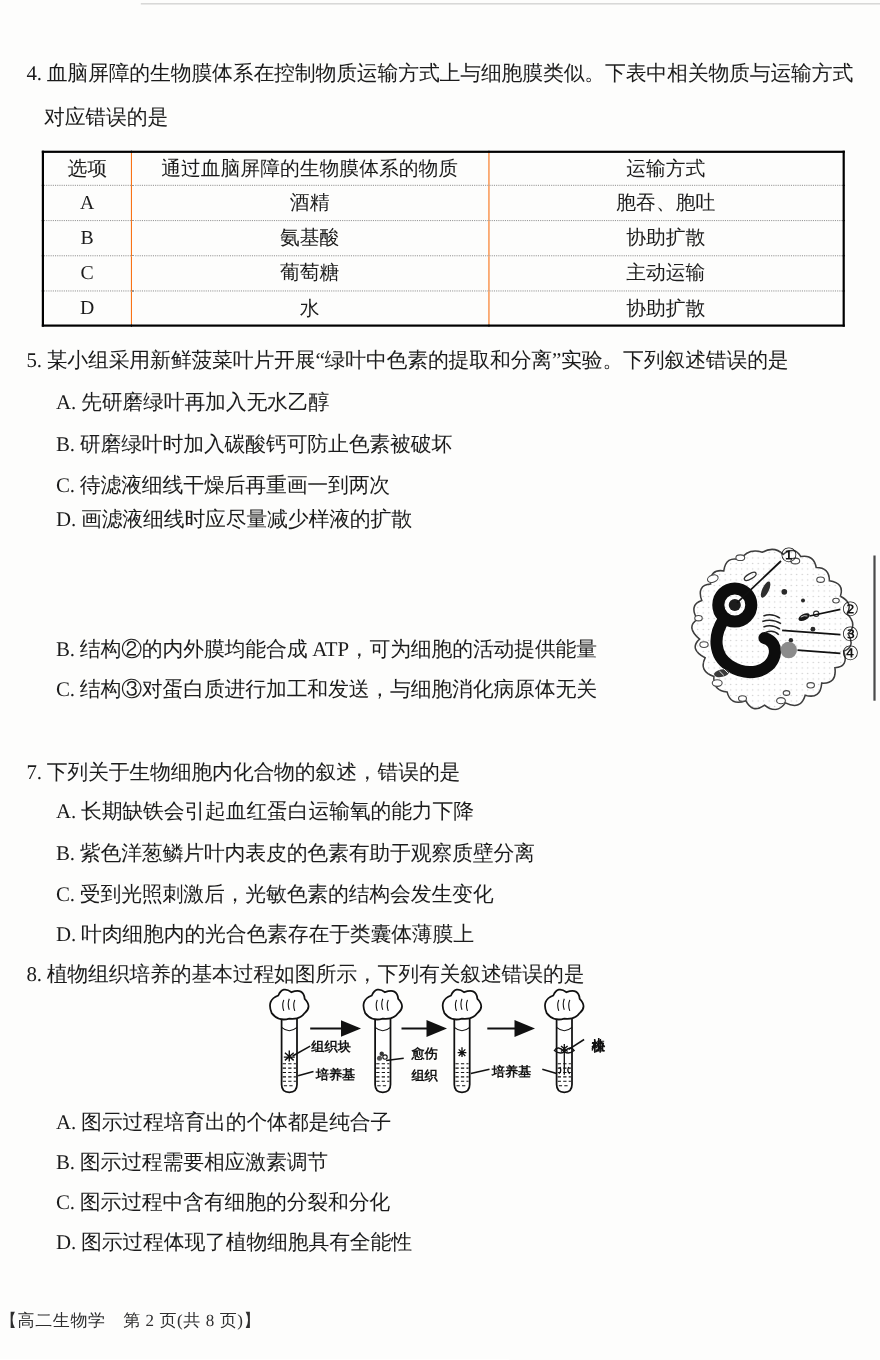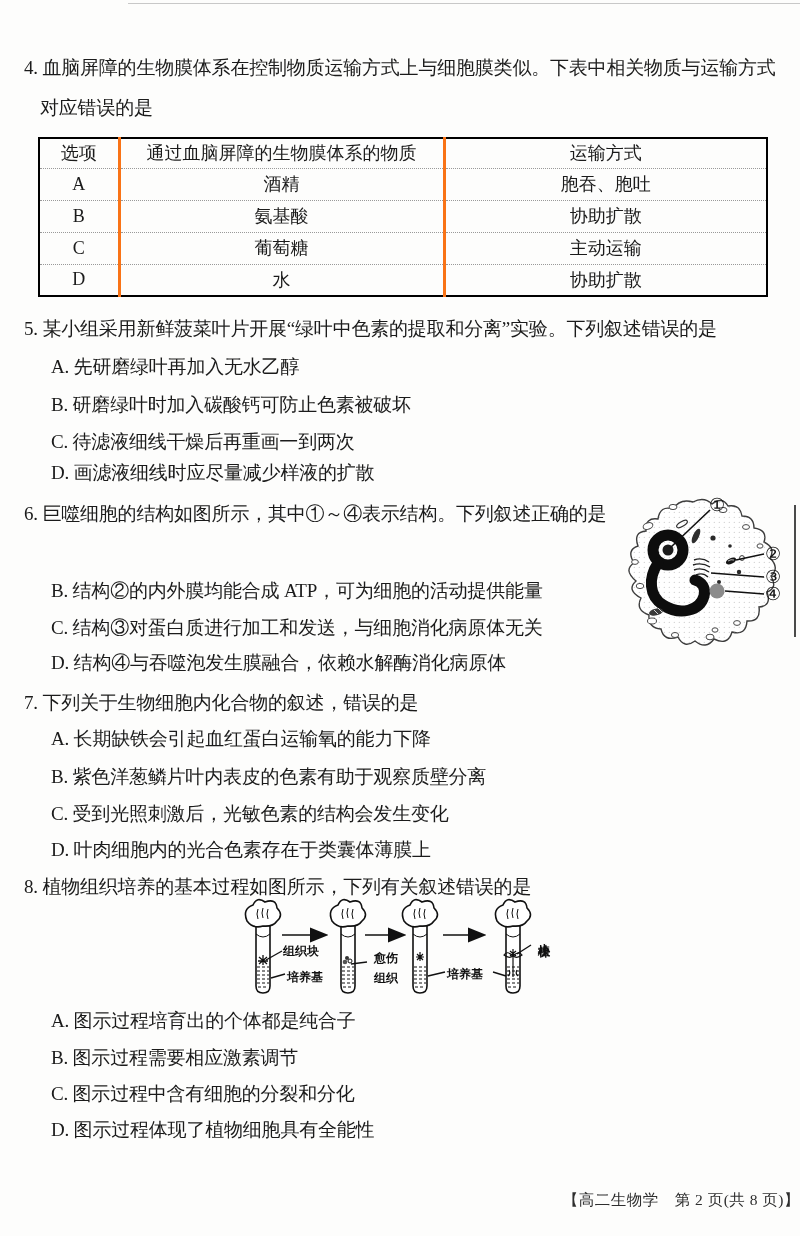--- a/index.html
+++ b/index.html
@@ -19,42 +19,42 @@
   .topline { position:absolute; top:3px; left:128px; right:0; height:1px; background:#c8c8c8; }
   .edge-artifact { position:absolute; left:794px; top:505px; width:2px; height:132px; background:#4a4a4a; }
 
   table.qtable {
     position:absolute; left:38px; top:137px; width:728px;
     border-collapse:collapse; table-layout:fixed;
     font-size:18px; text-align:center;
     border:2px solid #000;
   }
   table.qtable td {
-    border-left:3px solid #f97316;
+    border-left:1px solid #f97316;
     border-top:1px dotted #999;
     padding:0; height:32px; font-weight:normal;
   }
   table.qtable tr:first-child td { border-top:none; height:30px; }
   table.qtable td:first-child { border-left:none;text-align:center; }
 
   .figlabel {
     position:absolute;
     font-family:"Liberation Sans","DejaVu Sans",sans-serif;
     font-weight:bold; font-size:12px; line-height:20px; color:#111;
     white-space:nowrap;
   }
   .figlabel.wrap { white-space:normal; width:34px;text-align:center; }
   .figlabel.vert { writing-mode:vertical-rl; text-orientation:upright; letter-spacing:1px; height:64px; }
 
   .circnum {
     position:absolute; font-size:18px; line-height:1; color:#111;
     font-family:"Liberation Serif","DejaVu Serif",serif;
   }
   .footer {
-    position:absolute; left:0; right:0; top:1190px; text-align:right;
+    position:absolute; left:0; right:0; top:1190px; text-align:left;
     font-size:15.5px; color:#2e2e2e; letter-spacing:0.5px;
   }
   svg { position:absolute; }
 </style>
 </head>
 <body>
 
 <div class="page">
 
   <div class="topline"></div>
@@ -96,24 +96,22 @@
     </tr>
   </tbody>
     </table>
 
   <div class="line stem" style="left:24px; top:318px">5. 某小组采用新鲜菠菜叶片开展“绿叶中色素的提取和分离”实验。下列叙述错误的是</div>
   <div class="line opt" style="left:51px; top:356px">A. 先研磨绿叶再加入无水乙醇</div>
   <div class="line opt" style="left:51px; top:394px">B. 研磨绿叶时加入碳酸钙可防止色素被破坏</div>
   <div class="line opt" style="left:51px; top:462px">D. 画滤液细线时应尽量减少样液的扩散</div>
   <div class="line opt" style="left:51px; top:431px">C. 待滤液细线干燥后再重画一到两次</div>
 
-  <div class="line stem" style="left:24px; top:503px">6. 巨噬细胞的结构如图所示，其中①～④表示结构。下列叙述正确的是</div>
   <div class="line opt" style="left:51px; top:580px">B. 结构②的内外膜均能合成 ATP，可为细胞的活动提供能量</div>
   <div class="line opt" style="left:51px; top:617px">C. 结构③对蛋白质进行加工和发送，与细胞消化病原体无关</div>
-  <div class="line opt" style="left:51px; top:652px">D. 结构④与吞噬泡发生膜融合，依赖水解酶消化病原体</div>
 
   <svg style="left:618px; top:486px" width="180" height="160" viewBox="0 0 180 160">
     <defs>
       <pattern id="dots" width="5" height="5" patternUnits="userSpaceOnUse">
         <circle cx="1.3" cy="1.3" r="0.65" fill="#9a9a9a"></circle>
       </pattern>
       <path id="cellshape" d="M75,16 Q86,10 94,18 Q104,10 110,20 Q122,18 124,30 Q136,30 136,42 Q150,44 146,56 Q158,62 152,72 Q162,82 153,90 Q160,102 149,106 Q154,120 141,121 Q143,136 129,135 Q128,150 114,146 Q110,160 96,153 Q88,164 77,155 Q66,163 60,151 Q46,156 43,143 Q30,142 31,129 Q17,124 23,112 Q8,104 18,95 Q5,84 16,77 Q8,64 20,60 Q15,46 28,45 Q27,31 40,33 Q42,19 55,23 Q62,12 75,16 Z"></path>
     </defs>
 
     <g>

